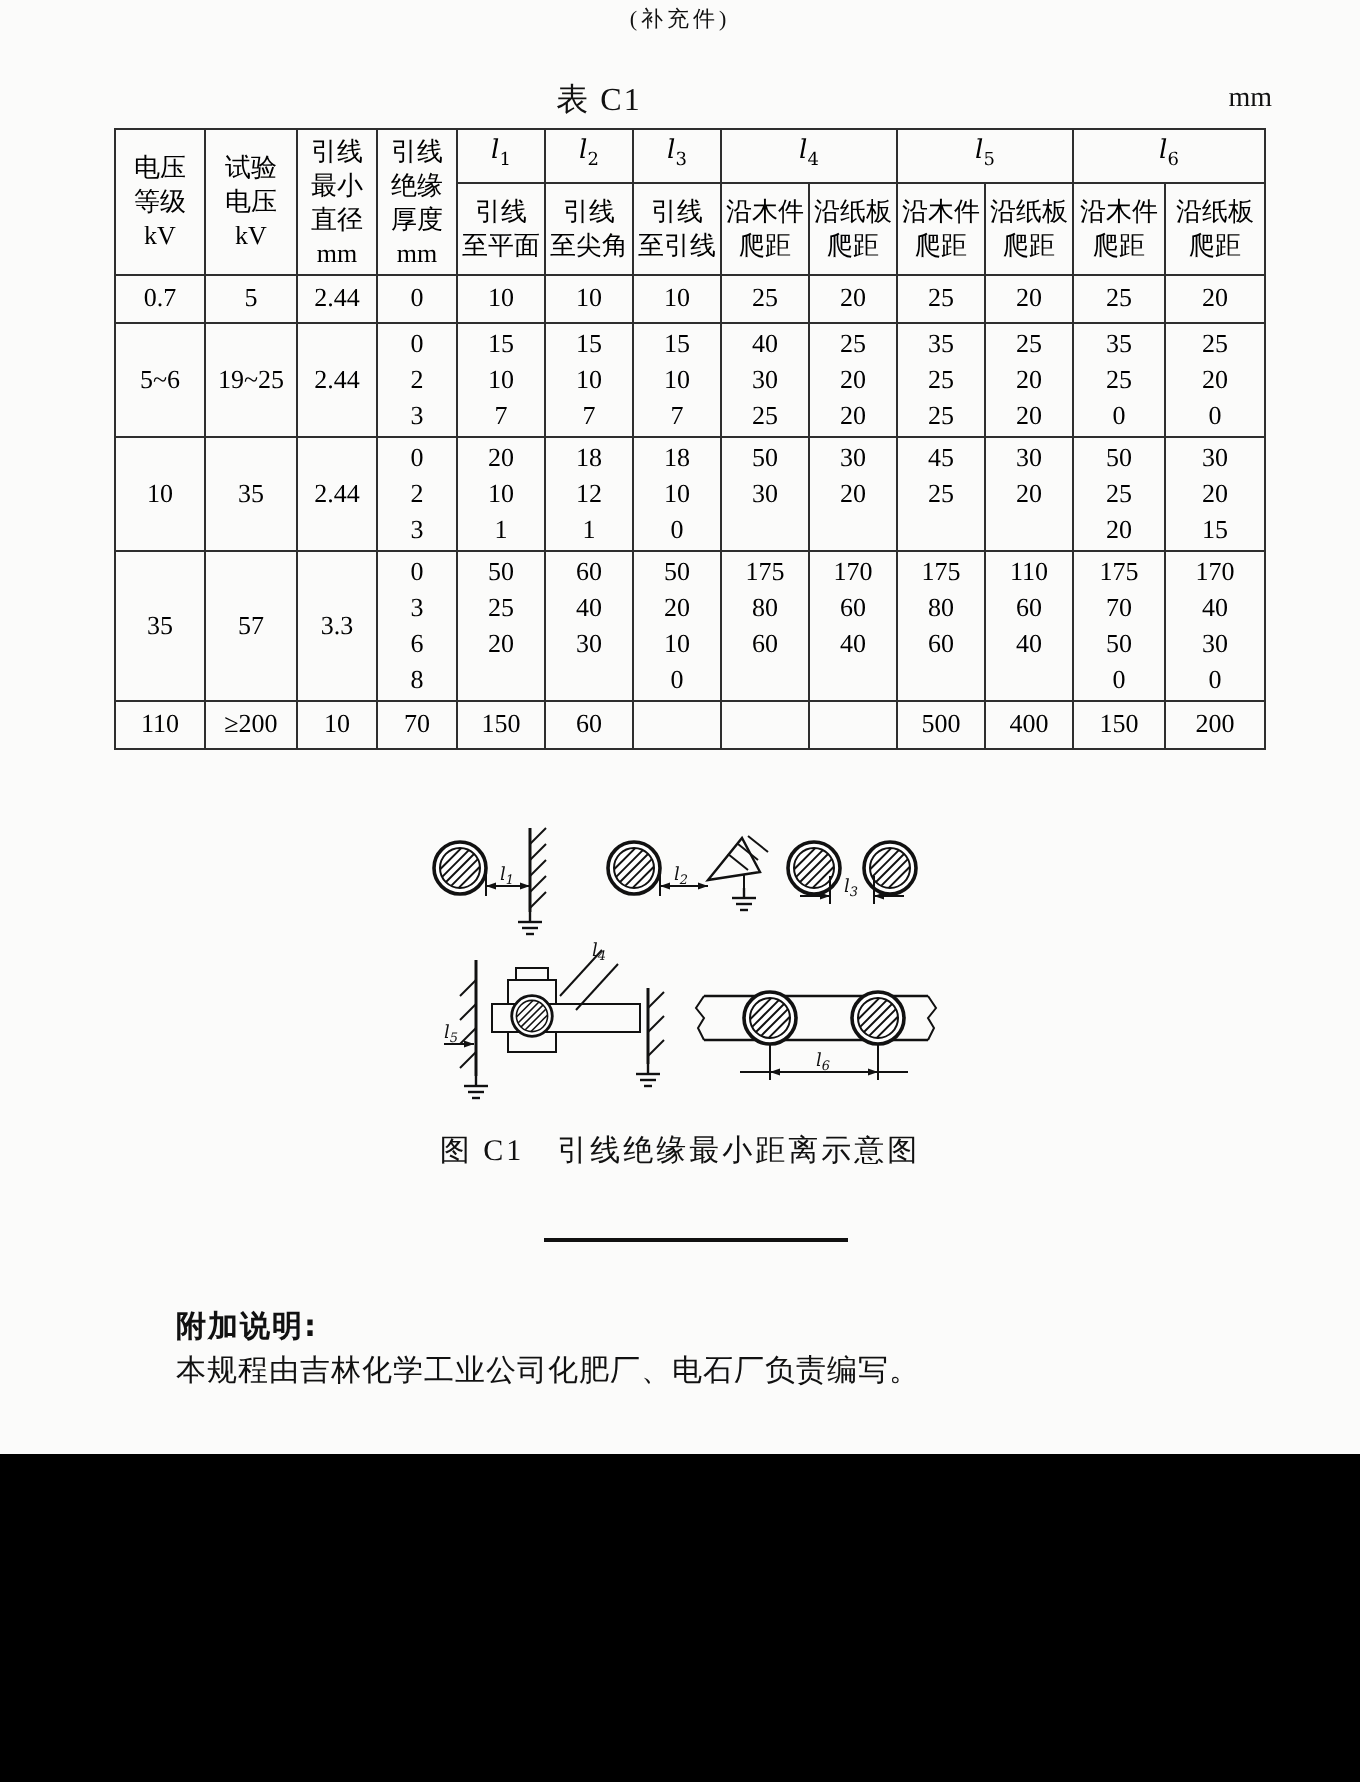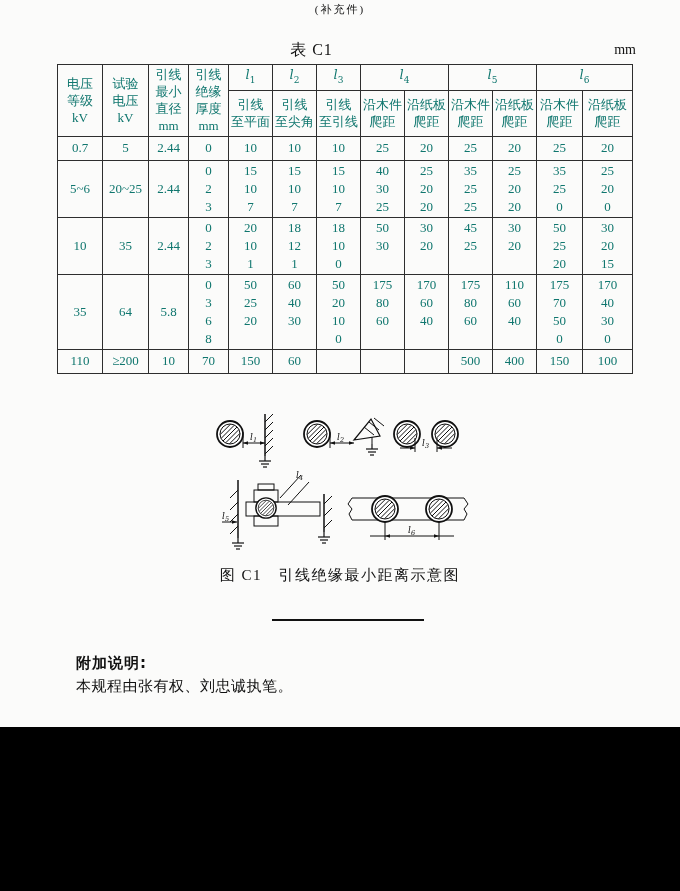--- a/index.html
+++ b/index.html
@@ -7,30 +7,30 @@
     width:680px;height:891px;position:relative;overflow:hidden;
     background:#fbfbfa;color:#111;
     font-family:"Liberation Serif","DejaVu Serif",serif;
   }
   .abs{position:absolute;}
   .supplement{
     top:2px;left:0;width:680px;text-align:center;
     font-size:11px;letter-spacing:2px;
   }
   .table-title{
-    top:40px;left:12px;width:599px;text-align:center;
+    top:40px;left:0;width:599px;text-align:center;
     font-size:16px;letter-spacing:1px;
   }
   .unit-label{
     top:42px;right:44px;font-size:14px;
   }
   table.c1{
     position:absolute;top:64px;left:57px;
     border-collapse:collapse;table-layout:fixed;
-    font-size:13px;color:#0f766e;
+    font-size:13px;color:#000000;
   }
   table.c1 td, table.c1 th{
     border:1px solid #2e2e2e;
     text-align:center;vertical-align:middle;
     padding:1px 0;font-weight:normal;
     white-space:pre-line;line-height:18px;
   }
   table.c1 th{line-height:17px;font-size:13px;}
   tr.hr1{height:24px;}
   tr.hr2{height:46px;}
@@ -40,21 +40,21 @@
   .lsym{font-style:italic;font-family:"DejaVu Serif",serif;font-size:13px;}
   .lsym sub{font-size:9px;font-style:normal;}
   .figure-wrap{top:410px;left:202px;width:276px;height:152px;}
   .figure-caption{
     top:566px;left:0;width:680px;text-align:center;
     font-size:15px;letter-spacing:1.5px;
   }
   .divider{
     top:619px;left:272px;width:152px;height:2px;background:#111;
   }
-  .notes{top:651px;left:76px;width:520px;font-size:15px;}
+  .notes{top:651px;left:88px;width:520px;font-size:15px;}
   .notes-heading{
     font-family:"DejaVu Sans","Liberation Sans",sans-serif;
     font-weight:bold;font-size:15px;letter-spacing:1px;line-height:24px;
   }
   .note-line{line-height:23px;letter-spacing:0.5px;}
   .bottom-bar{top:727px;left:0;width:680px;height:164px;background:#000;}
   svg text{font-family:"DejaVu Serif",serif;font-style:italic;font-size:9px;fill:#111;}
   svg text tspan.sb{font-size:6.5px;}
 </style>
 </head>
@@ -133,21 +133,21 @@
     <td>10</td>
     <td>25</td>
     <td>20</td>
     <td>25</td>
     <td>20</td>
     <td>25</td>
     <td>20</td>
   </tr>
   <tr class="b3">
     <td>5~6</td>
-    <td>20~25</td>
+    <td>19~25</td>
     <td>2.44</td>
     <td>0
 2
 3</td>
     <td>15
 10
 7</td>
     <td>15
 10
 7</td>
@@ -203,22 +203,22 @@
 &nbsp;</td>
     <td>50
 25
 20</td>
     <td>30
 20
 15</td>
   </tr>
   <tr class="b4">
     <td>35</td>
-    <td>64</td>
-    <td>5.8</td>
+    <td>57</td>
+    <td>3.3</td>
     <td>0
 3
 6
 8</td>
     <td>50
 25
 20
 &nbsp;</td>
     <td>60
 40
@@ -259,21 +259,21 @@
     <td>10</td>
     <td>70</td>
     <td>150</td>
     <td>60</td>
     <td></td>
     <td></td>
     <td></td>
     <td>500</td>
     <td>400</td>
     <td>150</td>
-    <td>100</td>
+    <td>200</td>
   </tr>
 </tbody>
   </table>
 
 <div class="abs figure-wrap">
   <svg width="276" height="152" viewBox="0 0 276 152">
     <defs>
       <g id="wire">
         <circle r="13" fill="#fff" stroke="#111" stroke-width="1.8"></circle>
         <circle r="10" fill="none" stroke="#111" stroke-width="1"></circle>
@@ -376,16 +376,16 @@
     </g>
   </svg>
 </div>
 
 <div class="abs figure-caption">图 C1　引线绝缘最小距离示意图</div>
 
 <div class="abs divider"></div>
 
 <div class="abs notes">
   <div class="notes-heading">附加说明:</div>
-  <div class="note-line">本规程由张有权、刘忠诚执笔。</div>
+  <div class="note-line">本规程由吉林化学工业公司化肥厂、电石厂负责编写。</div>
 </div>
 
 <div class="abs bottom-bar"></div>
 
 </body></html>

